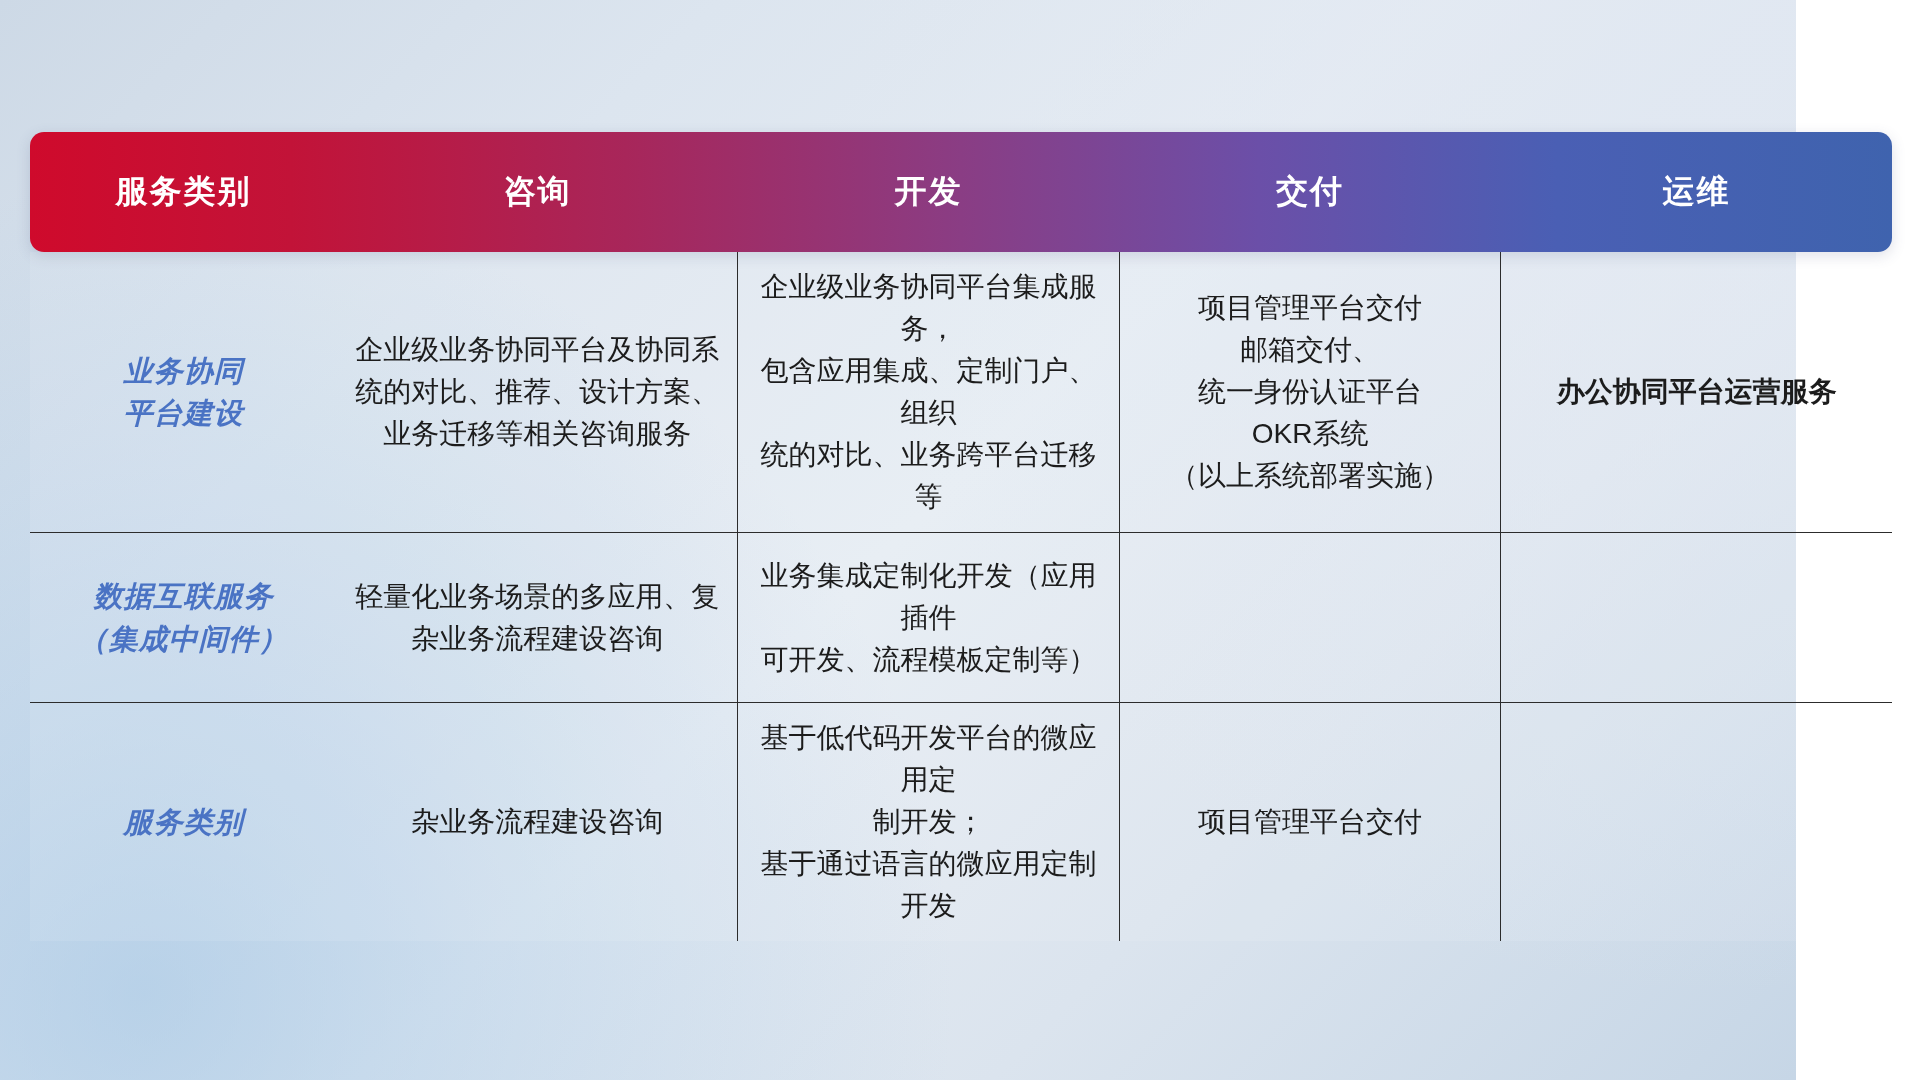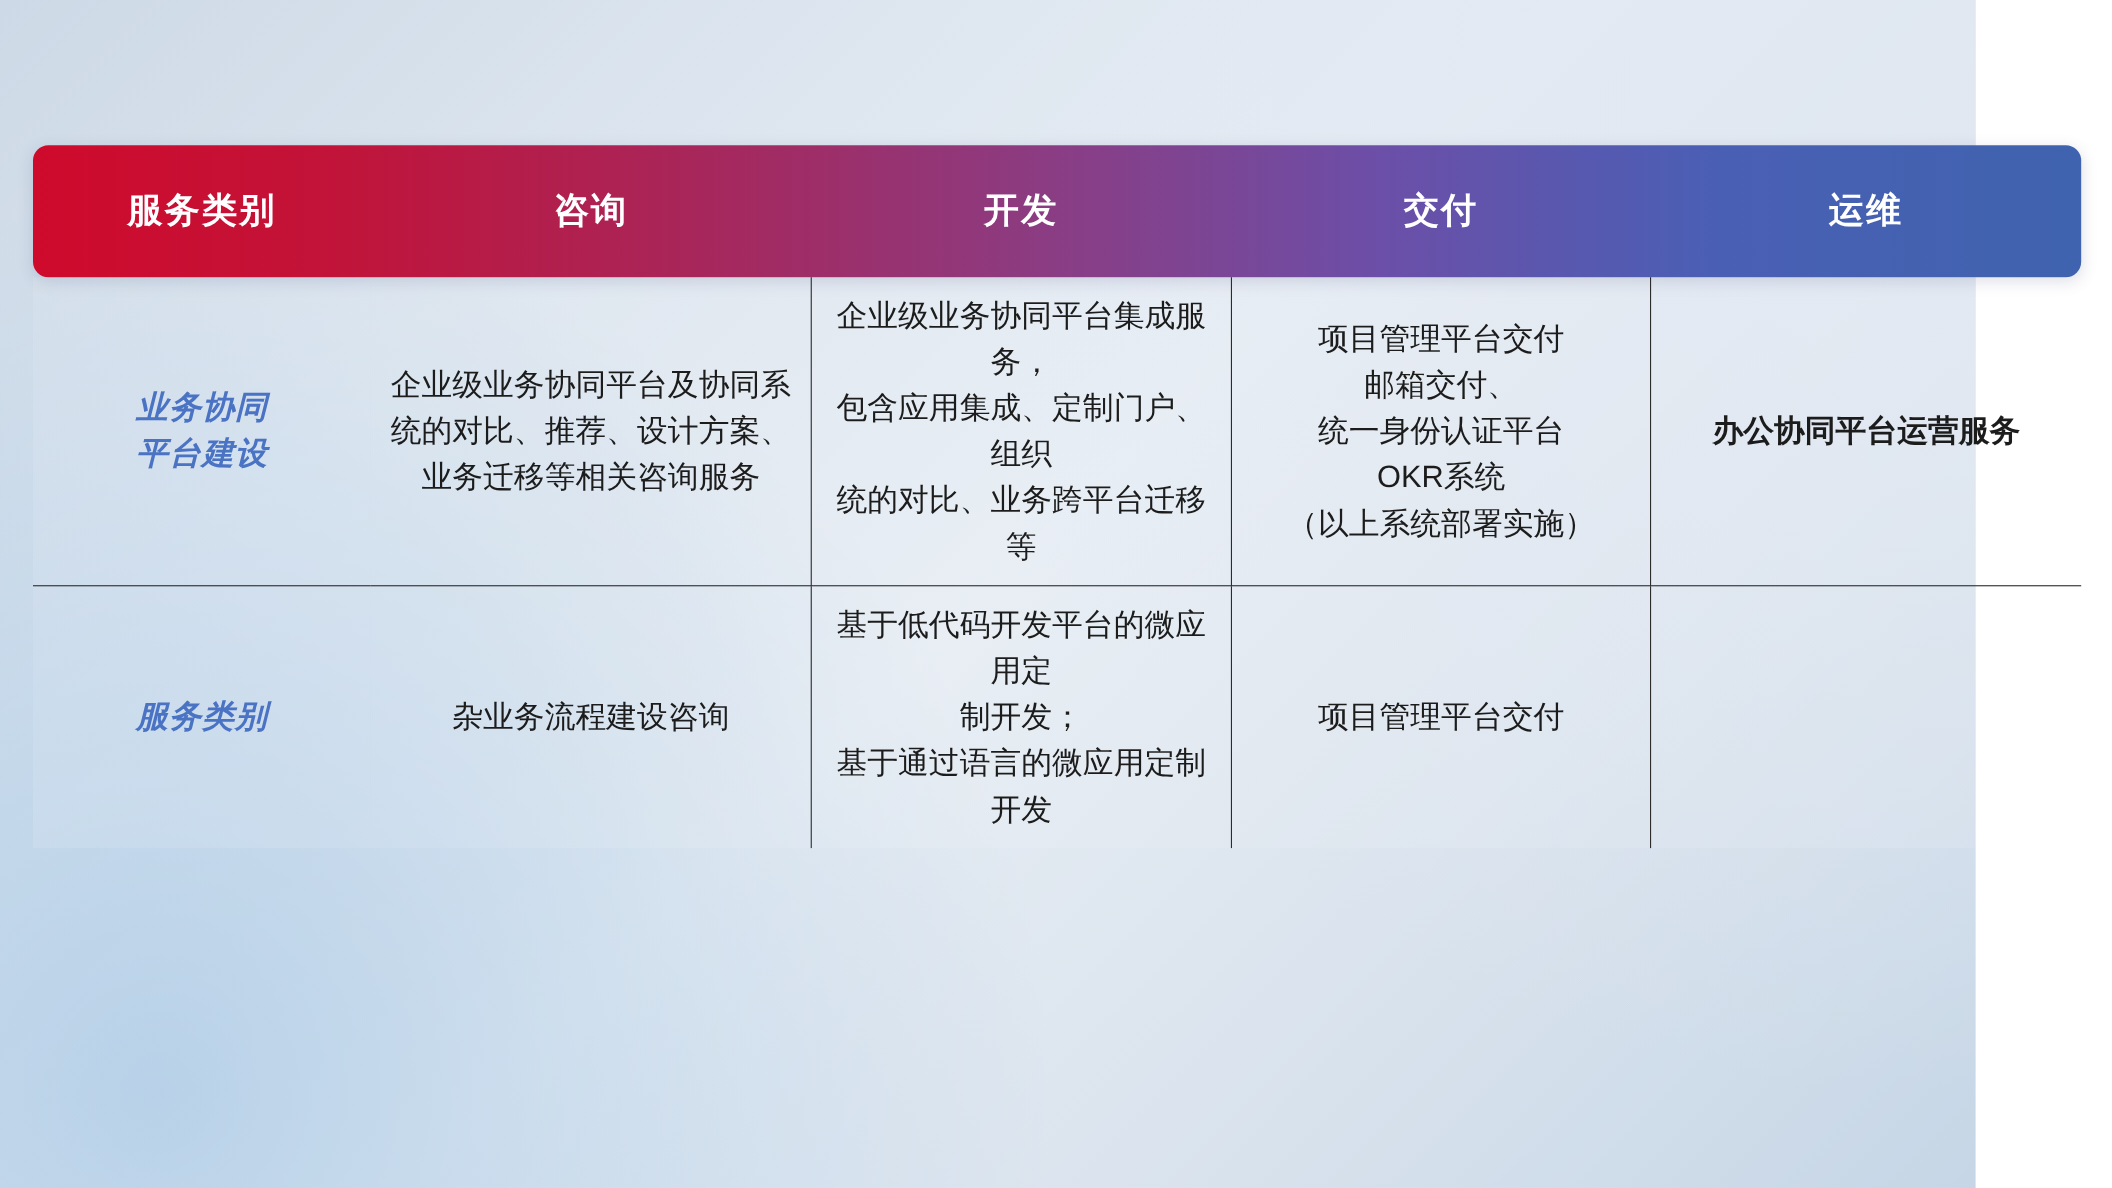--- a/index.html
+++ b/index.html
@@ -170,20 +170,40 @@
 邮箱交付、
 统一身份认证平台
 OKR系统
 （以上系统部署实施）</span>
           </td>
           <td class="col-ops">
             <span class="cell-text">办公协同平台运营服务</span>
           </td>
         </tr>
 
+        <tr class="row-1">
+          <td class="cat">
+            <span class="cell-text">数据互联服务
+（集成中间件）</span>
+          </td>
+          <td class="col-consult">
+            <span class="cell-text">轻量化业务场景的多应用、复
+杂业务流程建设咨询</span>
+          </td>
+          <td>
+            <span class="cell-text">业务集成定制化开发（应用插件
+可开发、流程模板定制等）</span>
+          </td>
+          <td>
+            <span class="cell-text"></span>
+          </td>
+          <td class="col-ops">
+            <span class="cell-text"></span>
+          </td>
+        </tr>
 
         <tr class="row-2">
           <td class="cat">
             <span class="cell-text">服务类别</span>
           </td>
           <td class="col-consult">
             <span class="cell-text">杂业务流程建设咨询</span>
           </td>
           <td>
             <span class="cell-text">基于低代码开发平台的微应用定

